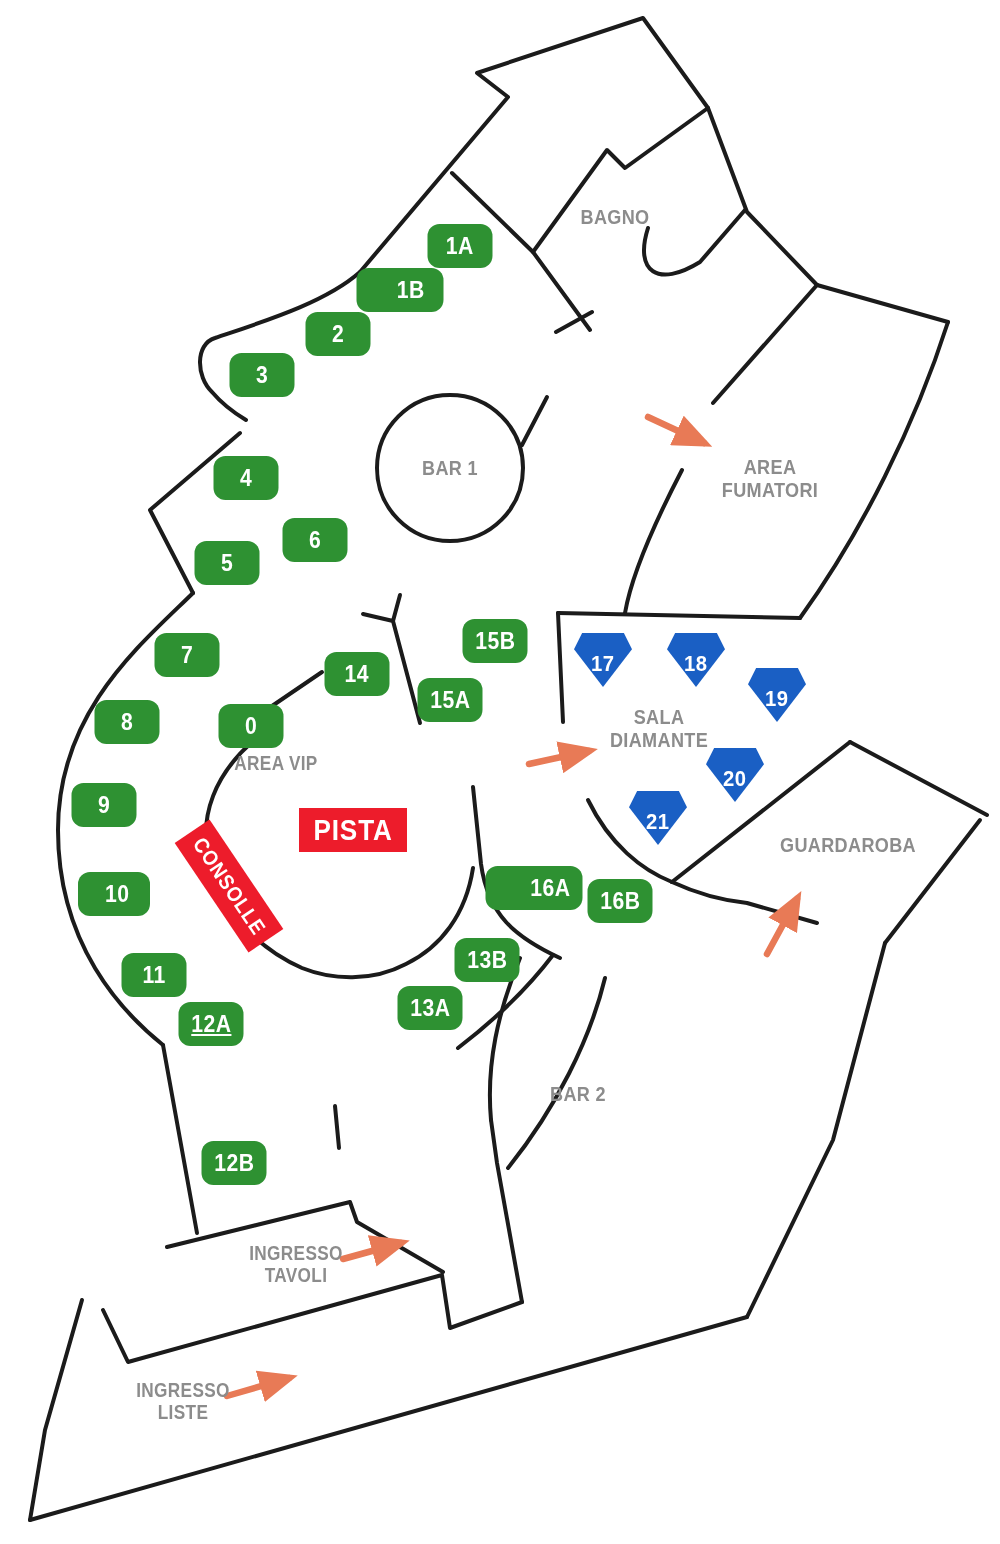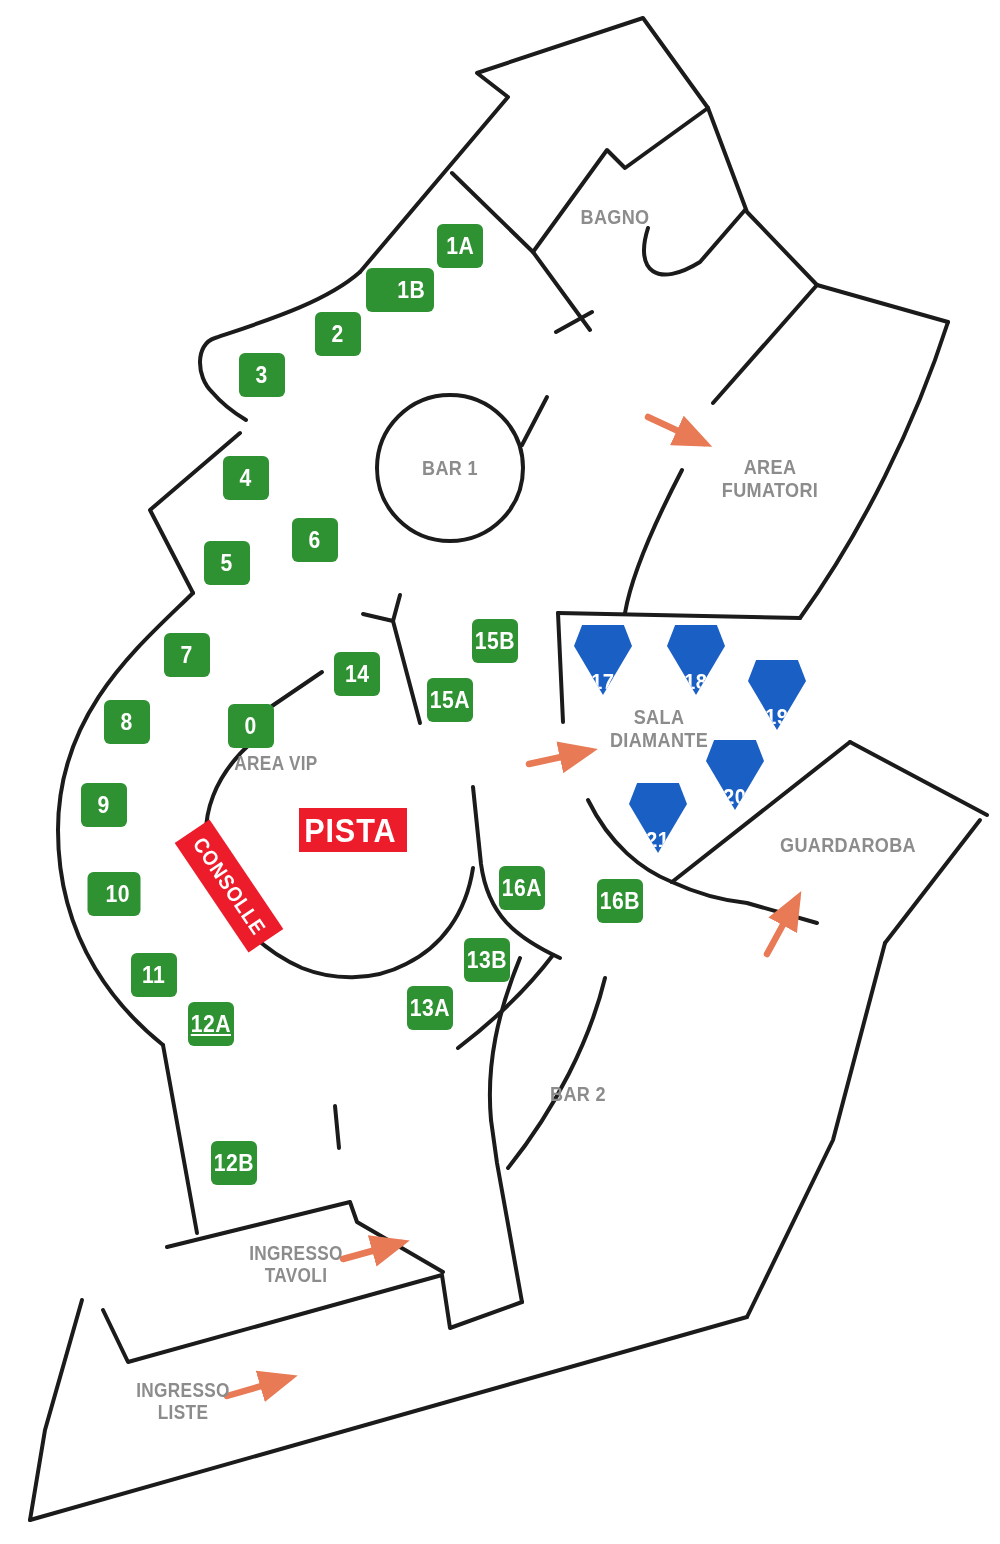--- a/index.html
+++ b/index.html
@@ -9,40 +9,40 @@
   }
   #walls-svg,#arrows-svg{position:absolute;left:0;top:0;width:1000px;height:1544px;}
   #walls-svg path, #walls-svg circle{
     fill:none;stroke:var(--wall,#1b1b1b);stroke-width:4;stroke-linecap:round;stroke-linejoin:round;
   }
   #arrows-svg line{stroke:var(--arrow_orange,#e87a56);stroke-width:6.5;stroke-linecap:round;}
   .layer{position:absolute;left:0;top:0;width:1000px;height:1544px;}
   .tbl{
     position:absolute;display:flex;align-items:center;justify-content:center;
     background:var(--table_green,#2e9132);color:var(--marker_text,#fff);
-    font-weight:700;font-size:23px;border-radius:6px;
-    width:46px;height:44px;transform:translate(-50%,-50%);
+    font-weight:700;font-size:23px;border-radius:12px;
+    width:65px;height:44px;transform:translate(-50%,-50%);
   }
   .tbl span, .dia span{display:block;transform:scaleX(.92);letter-spacing:.5px;}
   .dia{
-    position:absolute;display:flex;align-items:flex-end;justify-content:center;
+    position:absolute;display:flex;align-items:center;justify-content:center;
     background:var(--diamond_blue,#1a5fc4);color:var(--marker_text,#fff);
-    font-weight:700;font-size:22px;width:58px;height:54px;padding-top:16px;
+    font-weight:700;font-size:22px;width:58px;height:54px;padding-top:0;
     clip-path:polygon(14% 0,86% 0,100% 30%,50% 100%,0 30%);
     transform:translate(-50%,-50%);
   }
   .dia span{margin-top:7px;}
   .room-label{
     position:absolute;color:var(--label_gray,#8c8c8c);font-weight:700;
     text-align:center;white-space:pre-line;line-height:1.08;letter-spacing:.4px;
     transform:translate(-50%,-50%) scaleX(.86);
   }
   .pista{
-    position:absolute;display:flex;align-items:center;justify-content:flex-start;
-    background:var(--accent_red,#ed1c2b);color:#fff;font-weight:700;font-size:34px;
+    position:absolute;display:flex;align-items:center;justify-content:center;
+    background:var(--accent_red,#ed1c2b);color:#fff;font-weight:700;font-size:29px;
     letter-spacing:1px;
   }
   .pista span{transform:scaleX(.9);}
   .consolle{
     position:absolute;display:flex;align-items:center;justify-content:center;
     background:var(--accent_red,#ed1c2b);color:#fff;font-weight:700;font-size:21px;
     letter-spacing:1px;
   }
   .consolle span{transform:scaleX(.9);}
 </style>
@@ -174,21 +174,21 @@
       </div>
       <div class="tbl" style="left: 495px; top: 641px;">
         <span>15B</span>
       </div>
       <div class="tbl" style="left: 430px; top: 1008px;">
         <span>13A</span>
       </div>
       <div class="tbl" style="left: 487px; top: 960px;">
         <span>13B</span>
       </div>
-      <div class="tbl" style="left: 522px; top: 888px;">
+      <div class="tbl" style="left: 534px; top: 888px; padding-left: 32px;">
         <span>16A</span>
       </div>
       <div class="tbl" style="left: 620px; top: 901px;">
         <span>16B</span>
       </div>
       <div class="dia" style="left: 603px; top: 660px;">
         <span>17</span>
       </div>
       <div class="dia" style="left: 696px; top: 660px;">
         <span>18</span>

